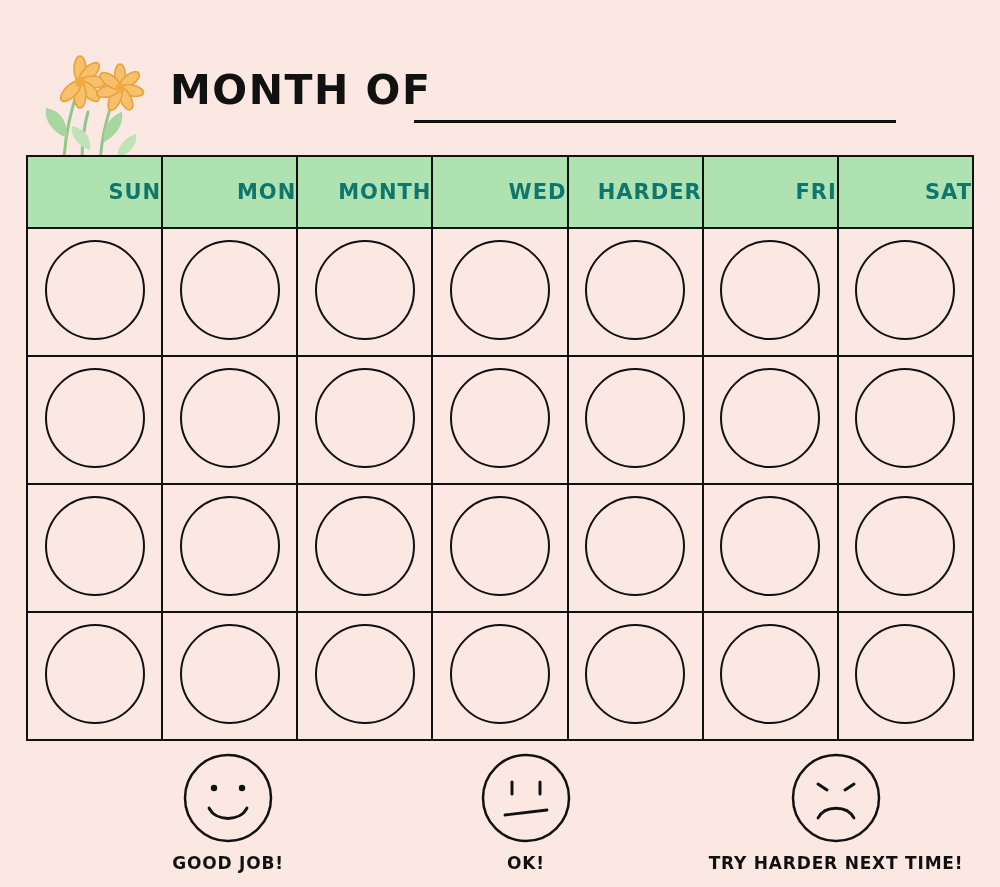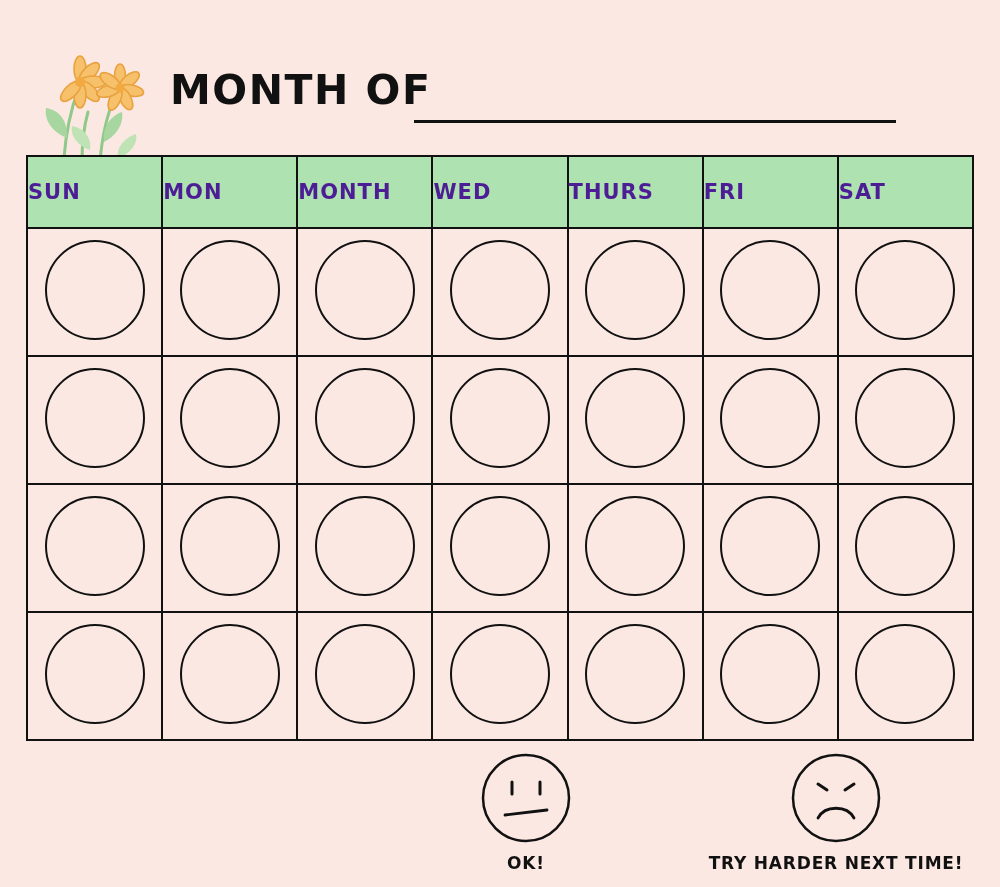--- a/index.html
+++ b/index.html
@@ -72,23 +72,23 @@
     border: 2px solid #111111;
     padding: 0;
     margin: 0;
   }
   .calendar th {
     height: 70px;
     background: #aee2b0;
     font-size: 21px;
     font-weight: bold;
     letter-spacing: 1px;
-    color: #4c1d95;
+    color: #0f766e;
     font-family: "DejaVu Sans", sans-serif;
-    text-align: left;
+    text-align: right;
     vertical-align: middle;
   }
   .calendar td {
     height: 126px;
     background: #fbe8e2;
     text-align: center;
     vertical-align: middle;
   }
   .cell-circle {
     display: inline-block;
@@ -176,21 +176,21 @@
     <div class="title-line"></div>
   </div>
 
   <table class="calendar">
     <thead>
       <tr>
         <th>SUN</th>
         <th>MON</th>
         <th>MONTH</th>
         <th>WED</th>
-        <th>THURS</th>
+        <th>HARDER</th>
         <th>FRI</th>
         <th>SAT</th>
       </tr>
     </thead>
     <tbody>
       <tr>
         <td><span class="cell-circle"></span></td>
         <td><span class="cell-circle"></span></td>
         <td><span class="cell-circle"></span></td>
         <td><span class="cell-circle"></span></td>
@@ -223,20 +223,29 @@
         <td><span class="cell-circle"></span></td>
         <td><span class="cell-circle"></span></td>
         <td><span class="cell-circle"></span></td>
         <td><span class="cell-circle"></span></td>
       </tr>
     </tbody>
   </table>
 
   <div class="legend">
 
+    <div class="legend-item good">
+      <svg class="face" width="92" height="92" viewBox="0 0 92 92" xmlns="http://www.w3.org/2000/svg">
+        <circle cx="46" cy="46" r="43" fill="none" stroke="#111111" stroke-width="2.5"></circle>
+        <circle cx="32" cy="36" r="3.2" fill="#111111"></circle>
+        <circle cx="60" cy="36" r="3.2" fill="#111111"></circle>
+        <path d="M27 56 C 34 70, 58 70, 65 56" fill="none" stroke="#111111" stroke-width="2.8" stroke-linecap="round"></path>
+      </svg>
+      <div class="legend-label">GOOD JOB!</div>
+    </div>
 
     <div class="legend-item ok">
       <svg class="face" width="92" height="92" viewBox="0 0 92 92" xmlns="http://www.w3.org/2000/svg">
         <circle cx="46" cy="46" r="43" fill="none" stroke="#111111" stroke-width="2.5"></circle>
         <line x1="32" y1="30" x2="32" y2="42" stroke="#111111" stroke-width="3" stroke-linecap="round"></line>
         <line x1="60" y1="30" x2="60" y2="42" stroke="#111111" stroke-width="3" stroke-linecap="round"></line>
         <line x1="25" y1="63" x2="67" y2="58" stroke="#111111" stroke-width="2.8" stroke-linecap="round"></line>
       </svg>
       <div class="legend-label">OK!</div>
     </div>

